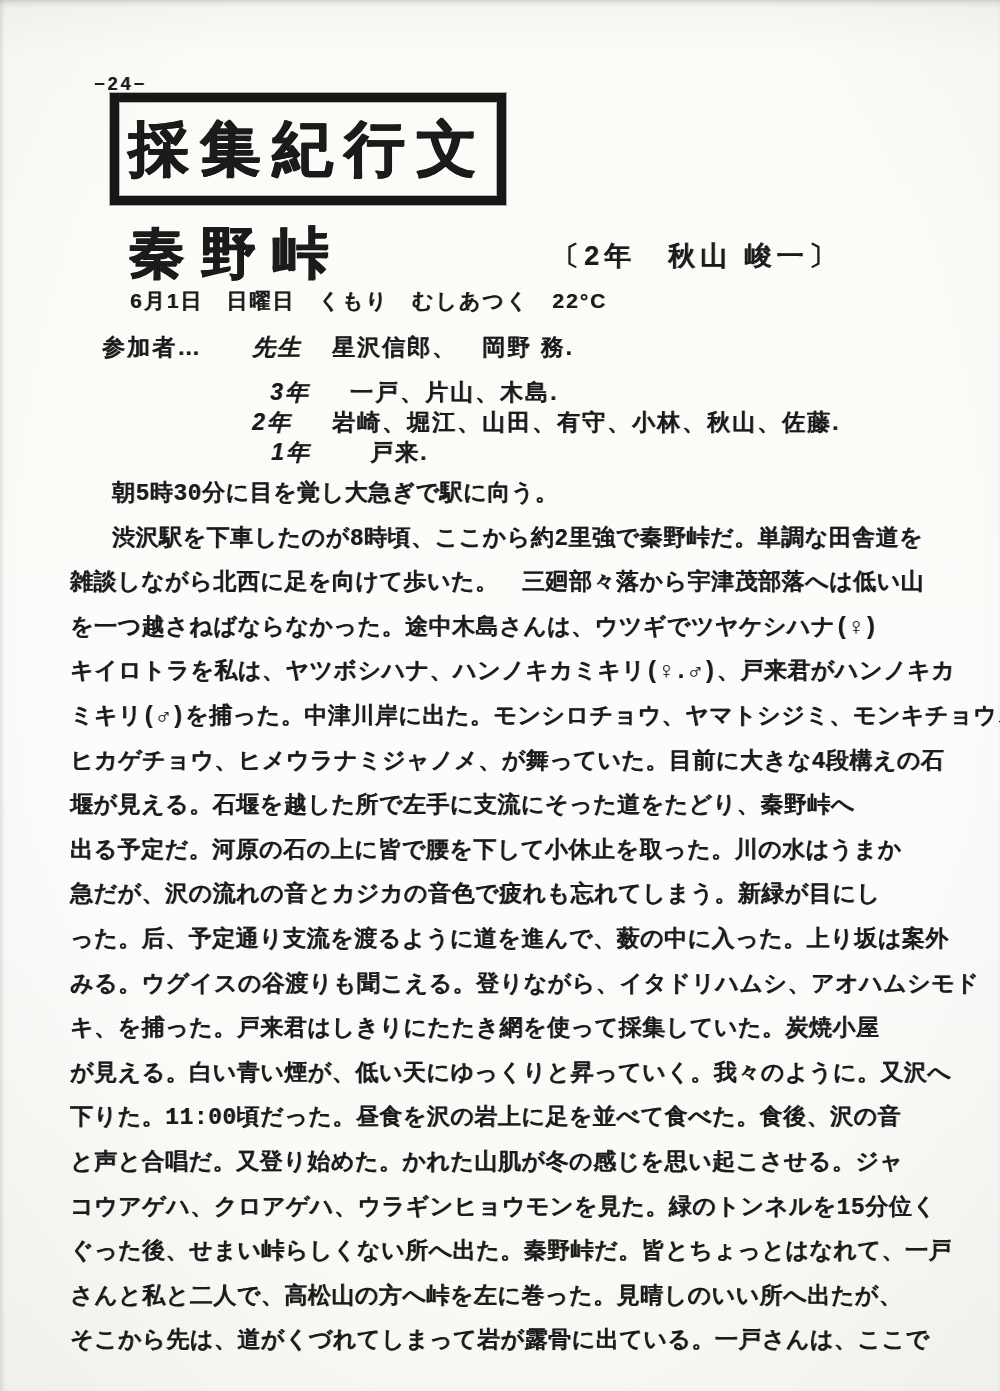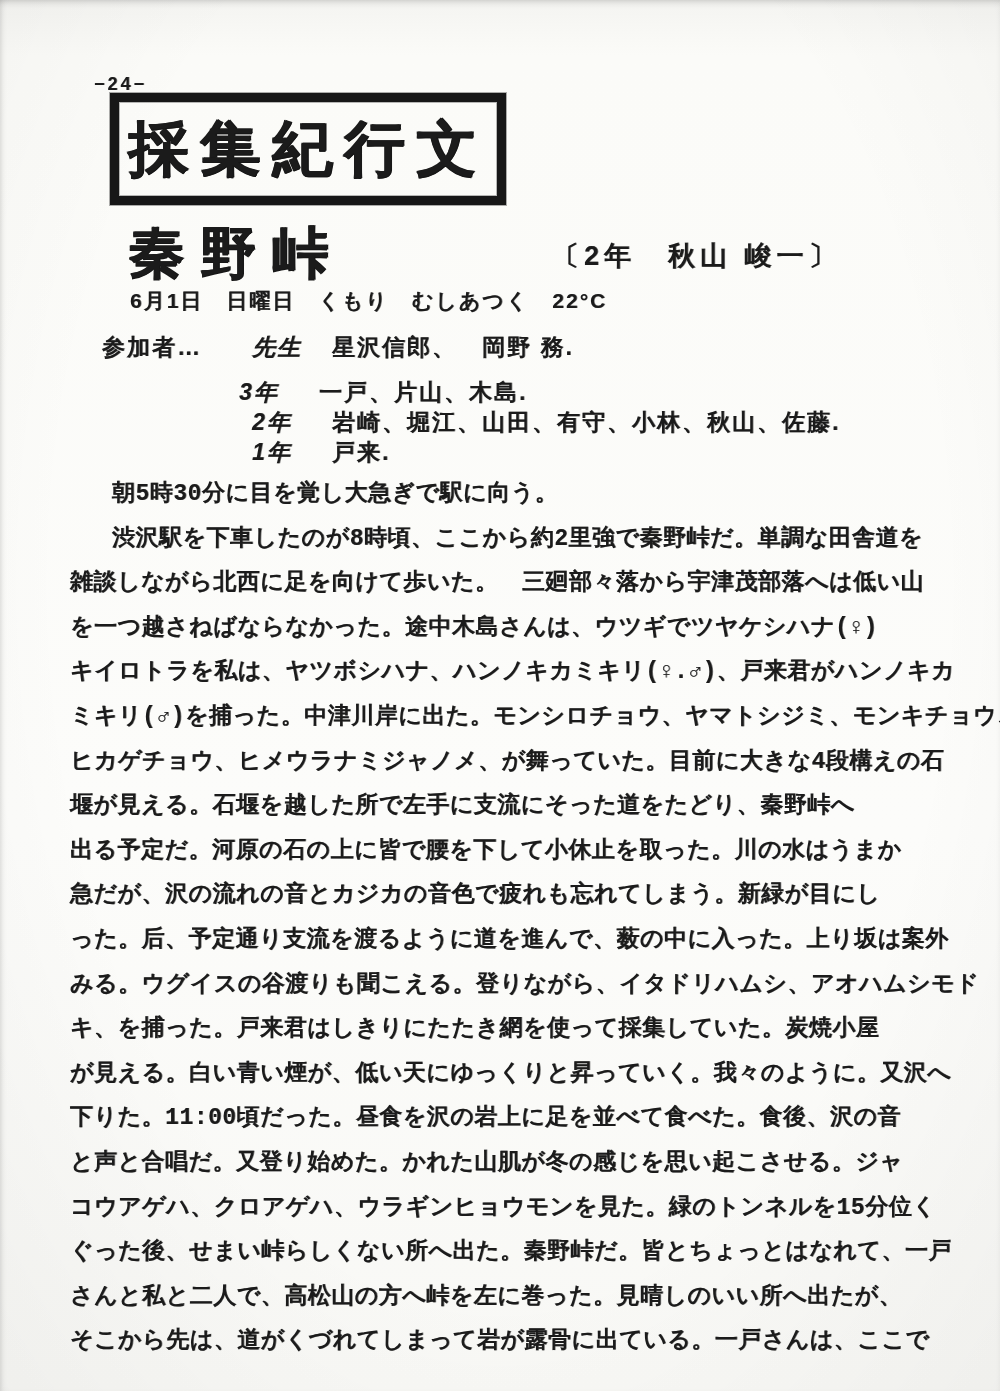--- a/index.html
+++ b/index.html
@@ -84,33 +84,33 @@
   <div class="abs ink byline">〔2年　秋山 峻一〕</div>
 
   <div class="abs ink date-line">6月1日　日曜日　くもり　むしあつく　22°C</div>
 
   <div class="participants-row ink" style="left:102px; top:332px;">
     <span class="p-label">参加者…</span>
     <span class="p-grade">先生</span>
     <span class="p-names">星沢信郎、　岡野 務.</span>
   </div>
 
-  <div class="participants-row ink" style="left:89px; top:377px;justify-content:space-between;">
+  <div class="participants-row ink" style="left:120px; top:377px;justify-content:space-between;">
     <span class="p-label"></span>
     <span class="p-grade">3年</span>
     <span class="p-names">一戸、片山、木島.</span>
   </div>
 
   <div class="participants-row ink" style="left:102px; top:407px;">
     <span class="p-label"></span>
     <span class="p-grade">2年</span>
     <span class="p-names">岩崎、堀江、山田、有守、小林、秋山、佐藤.</span>
   </div>
 
-  <div class="participants-row ink" style="left:102px; top:437px;">
+  <div class="participants-row ink" style="left:102px; top:437px;gap:19px;">
     <span class="p-label"></span>
     <span class="p-grade">1年</span>
     <span class="p-names">戸来.</span>
   </div>
 
   <div class="abs ink body-text">
     <div class="body-line indent">朝5時30分に目を覚し大急ぎで駅に向う。</div>
     <div class="body-line indent">渋沢駅を下車したのが8時頃、ここから約2里強で秦野峠だ。単調な田舎道を</div>
     <div class="body-line">雑談しながら北西に足を向けて歩いた。　三廻部々落から宇津茂部落へは低い山</div>
     <div class="body-line">を一つ越さねばならなかった。途中木島さんは、ウツギでツヤケシハナ(♀)</div>

